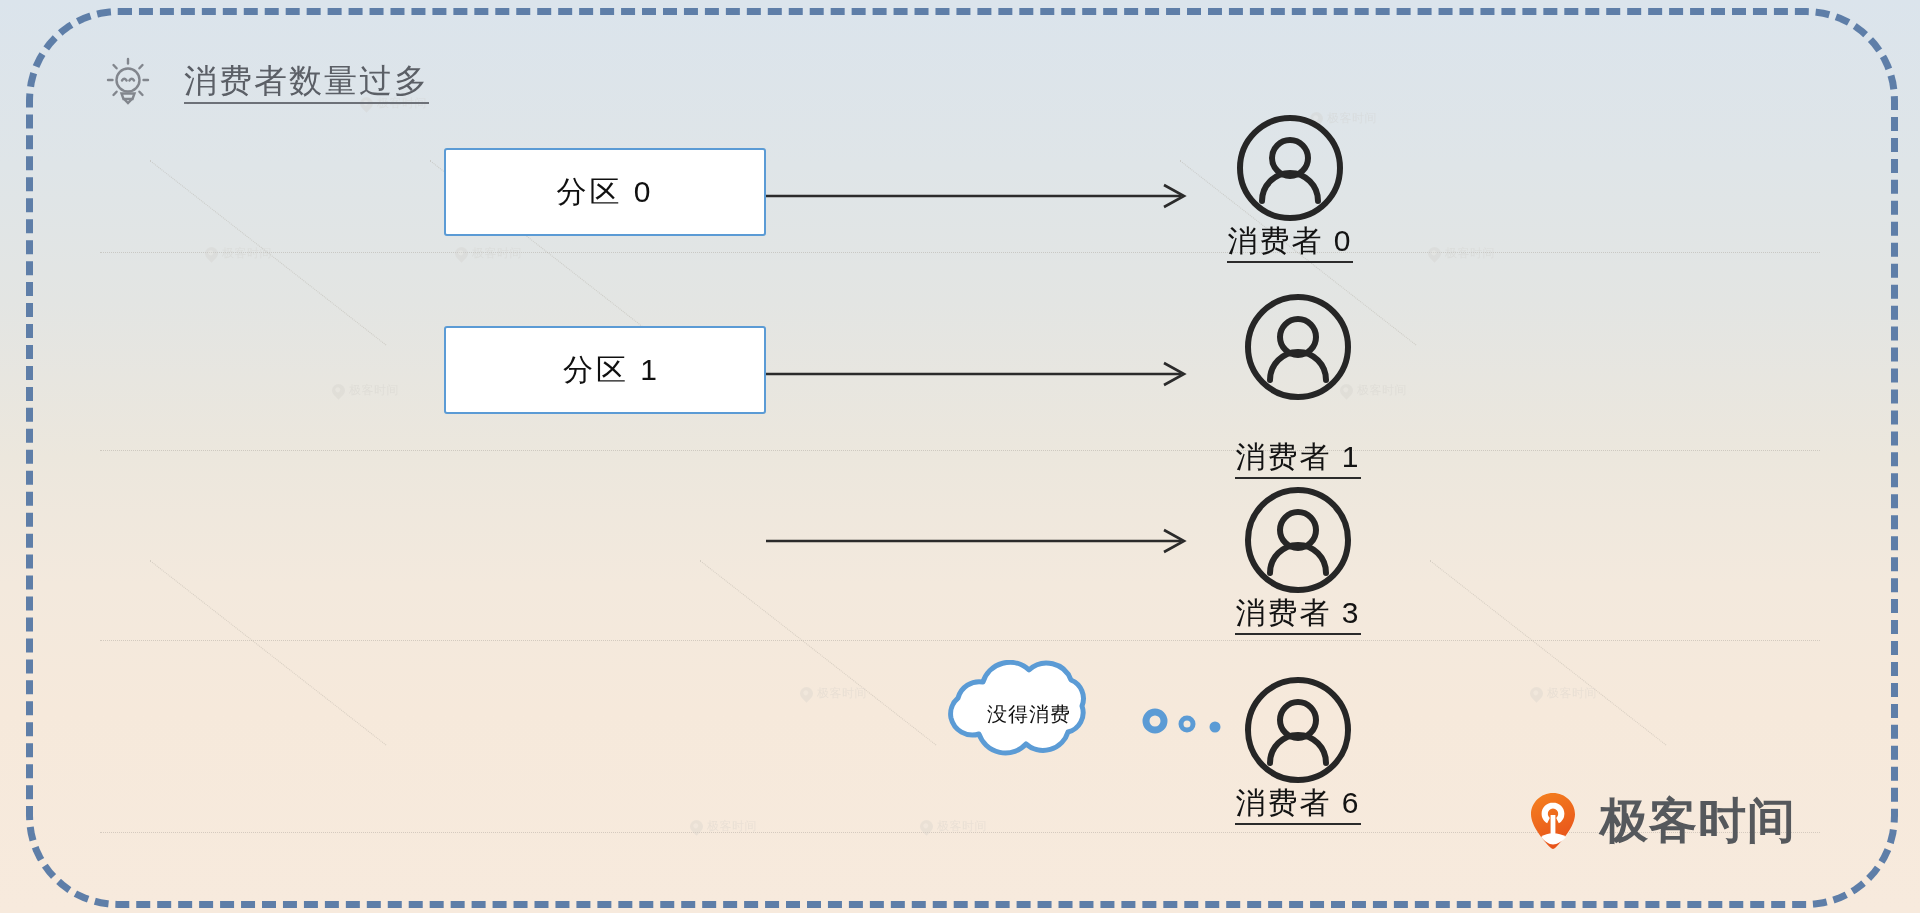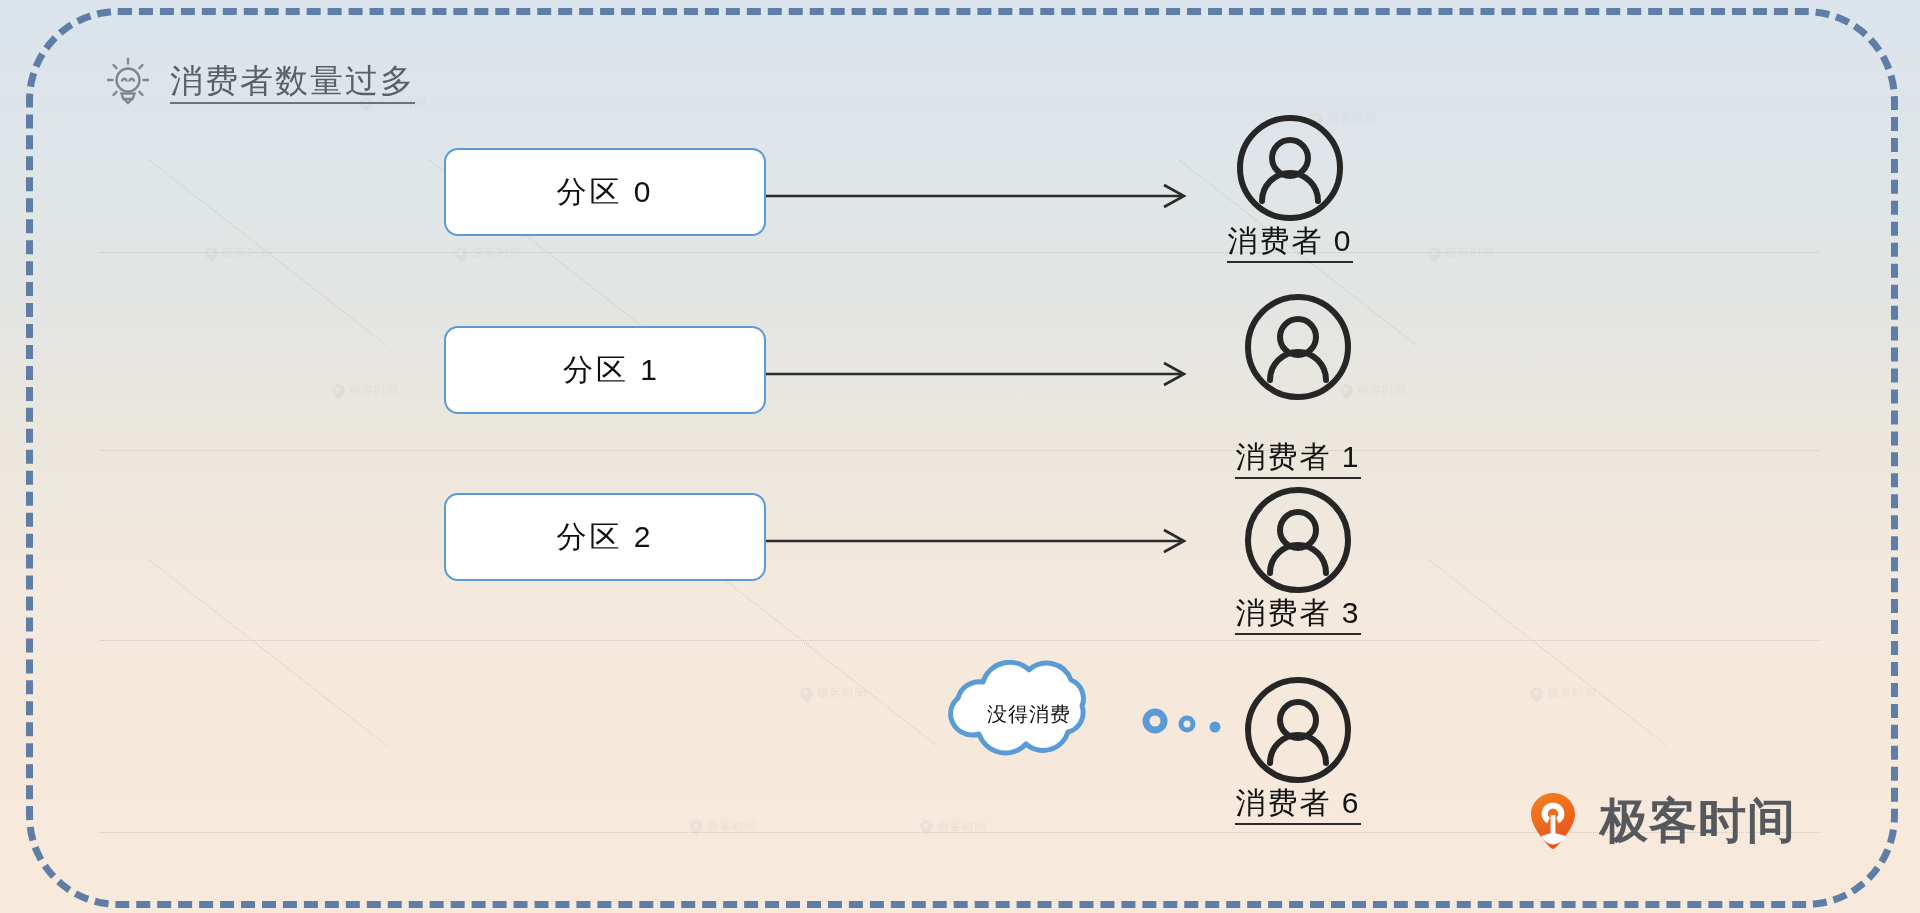--- a/index.html
+++ b/index.html
@@ -82,40 +82,40 @@
     pointer-events: none;
   }
 
   
   #header {
     position: absolute;
     left: 100px;
     top: 55px;
     display: flex;
     align-items: center;
-    gap: 14px;
+    gap: 28px;
   }
   #bulb-icon { width: 56px; height: 56px; display:block; }
   #header-title {
     font-size: 33px;
     color: #5b5f66;
     letter-spacing: 2px;
     border-bottom: 2px solid #6d7178;
     padding-bottom: 3px;
     line-height: 1.15;
   }
 
   
   .partition-box {
     position: absolute;
     width: 322px;
     height: 88px;
     background: #ffffff;
     border: 2px solid #5b9bd5;
-    border-radius: 14px;
+    border-radius: 3px;
     display: flex;
     align-items: center;
     justify-content: center;
     box-sizing: border-box;
   }
   .partition-label {
     font-size: 30px;
     color: #101010;
     letter-spacing: 3px;
   }
@@ -266,23 +266,20 @@
     </svg>
     <div id="header-title">消费者数量过多</div>
   </div>
 
   <div class="partition-box" style="left:444px; top:148px;">
     <span class="partition-label">分区 0</span>
   </div>
   <div class="partition-box" style="left:444px; top:326px;padding-left:13px;">
     <span class="partition-label">分区 1</span>
   </div>
-  <div class="partition-box" style="left:444px; top:493px;">
-    <span class="partition-label">分区 2</span>
-  </div>
 
   <svg class="arrow" style="left:766px; top:178px;" width="430" height="36" viewBox="0 0 430 36">
     <line x1="0" y1="18" x2="415" y2="18" stroke="#2b2b2b" stroke-width="2.6"></line>
     <polyline points="398,7 418,18 398,29" fill="none" stroke="#2b2b2b" stroke-width="2.6" stroke-linejoin="miter"></polyline>
   </svg>
   <svg class="arrow" style="left:766px; top:356px;" width="430" height="36" viewBox="0 0 430 36">
     <line x1="0" y1="18" x2="415" y2="18" stroke="#2b2b2b" stroke-width="2.6"></line>
     <polyline points="398,7 418,18 398,29" fill="none" stroke="#2b2b2b" stroke-width="2.6" stroke-linejoin="miter"></polyline>
   </svg>
   <svg class="arrow" style="left:766px; top:523px;" width="430" height="36" viewBox="0 0 430 36">

